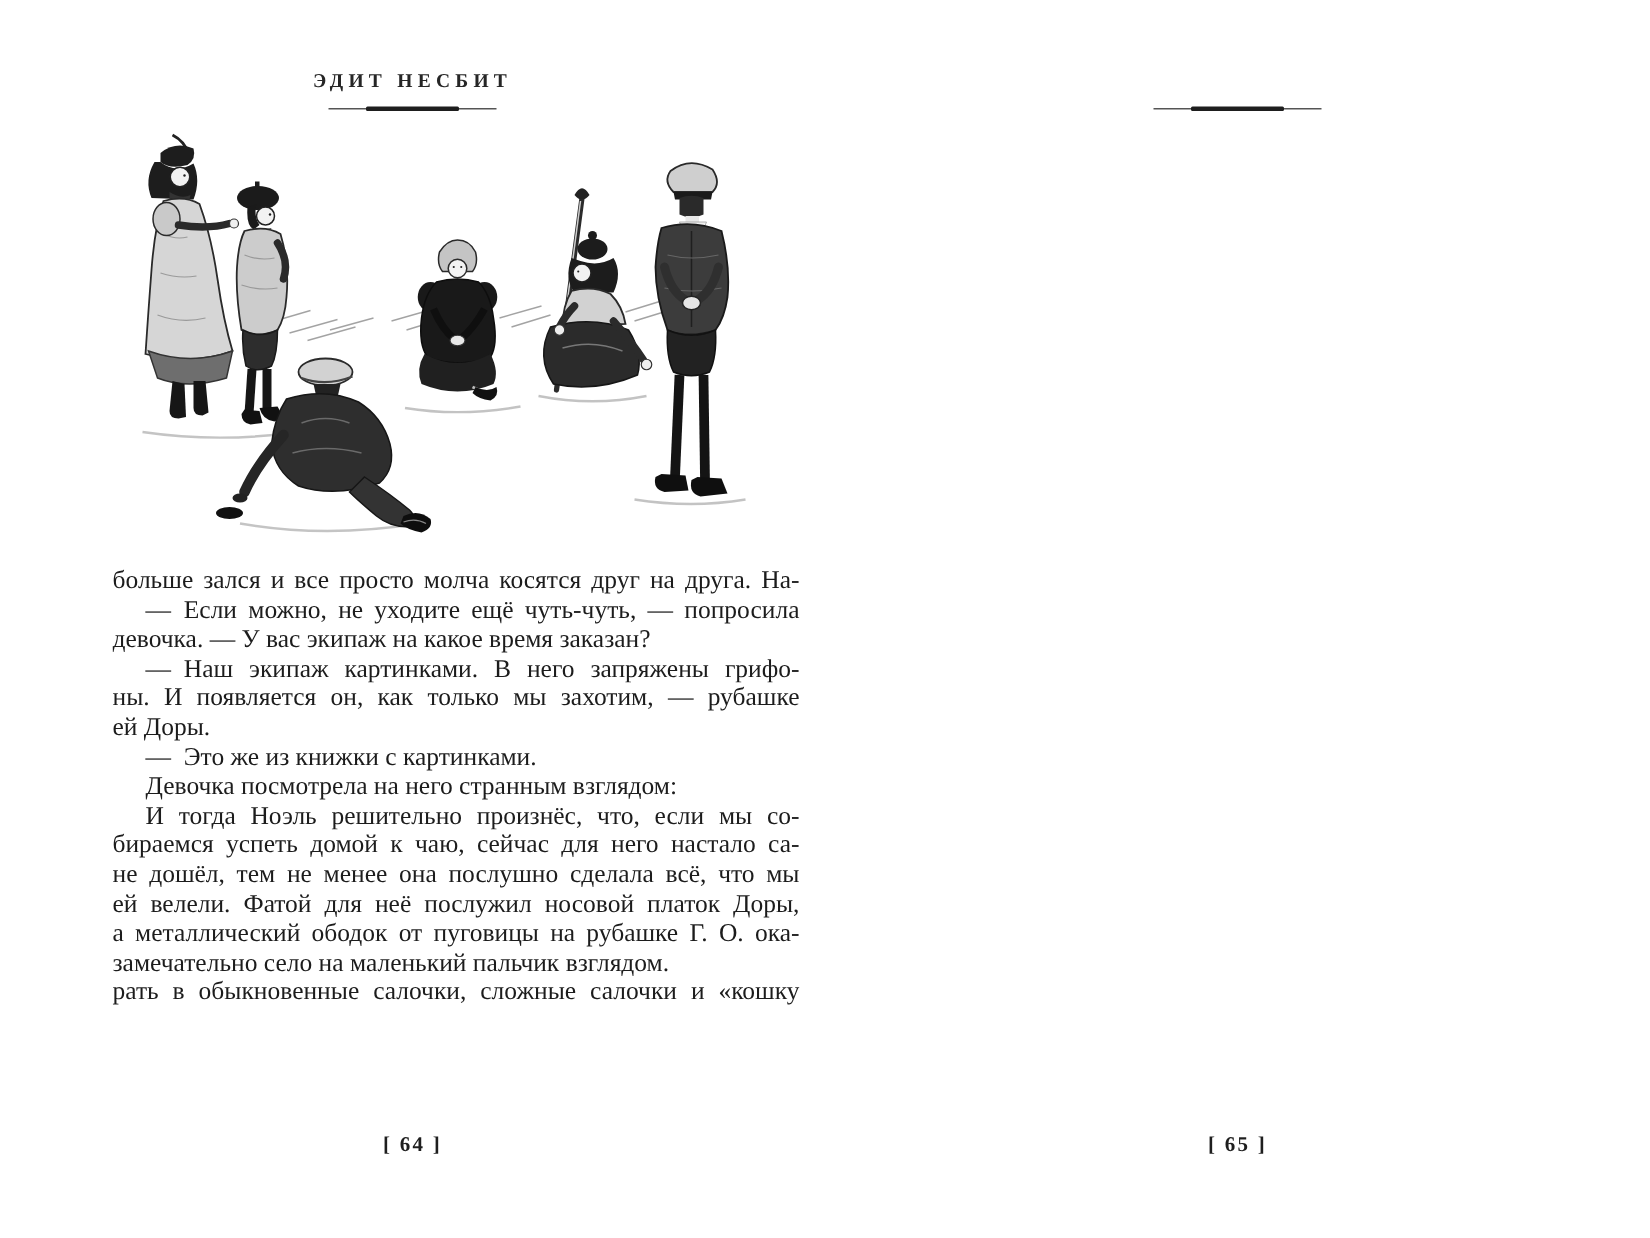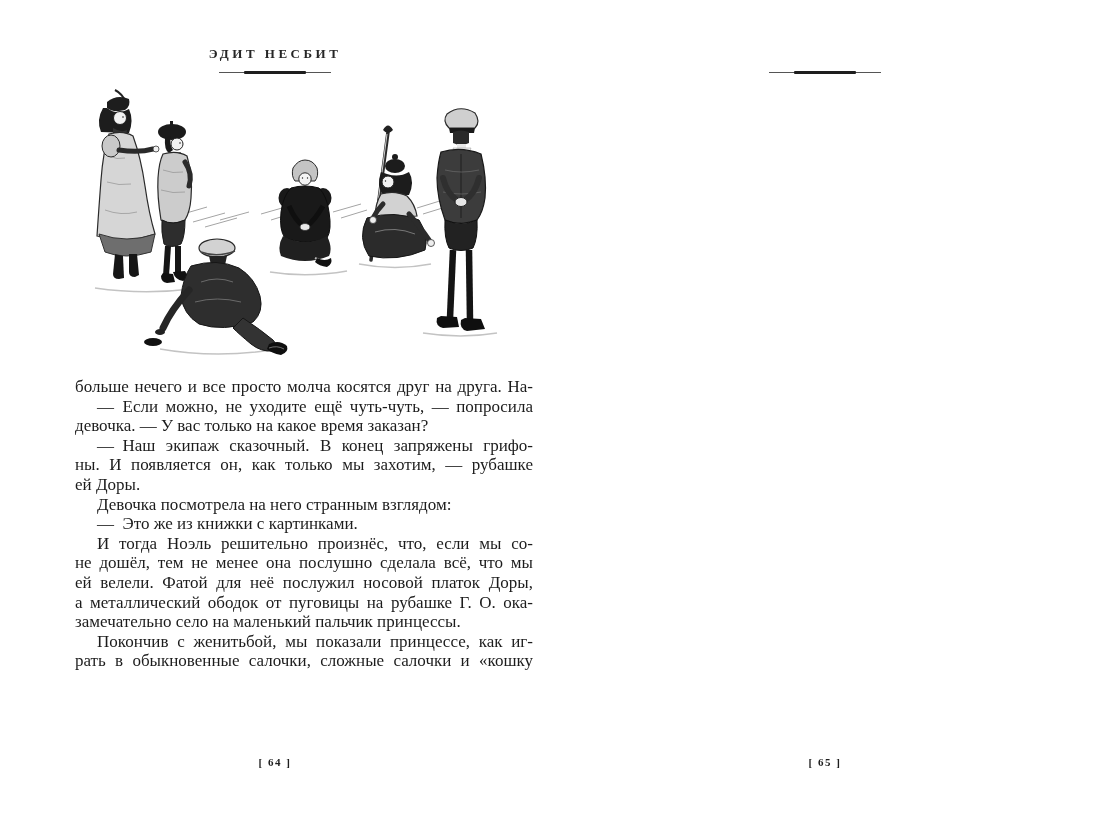--- a/index.html
+++ b/index.html
@@ -31,21 +31,21 @@
     height:19.6px;overflow:hidden;
     text-align:justify;text-align-last:justify;
     -moz-text-align-last:justify;
   }
   .ln.end{text-align-last:left;-moz-text-align-last:left;}
   .ln.ind{text-indent:22px;}
   .ln.ind-end{text-indent:22px;text-align-last:left;-moz-text-align-last:left;}
 
   .page-number{
     position:absolute;top:756px;left:0;width:100%;
-    text-align:center;font-size:11px;font-weight:bold;
+    text-align:center;font-size:14px;font-weight:bold;
     letter-spacing:1.5px;color:#1e1e1e;
   }
 
   #illustration{position:absolute;left:65px;top:86px;}
 </style>
 </head>
 <body>
 
 <div class="page" id="left-page">
   <div class="running-head">ЭДИТ НЕСБИТ</div>
@@ -171,34 +171,34 @@
       <ellipse cx="396" cy="116" rx="6" ry="4.5" fill="#e6e6e6" stroke="#222" stroke-width="1"></ellipse>
       <path d="M380 134 Q396 141 412 134 Q413 152 408 162 Q396 167 384 162 Q379 152 380 134 Z" fill="#222" stroke="#111"></path>
       <path d="M388 164 L385 232" stroke="#141414" stroke-width="6.5"></path>
       <path d="M404 164 L405 234" stroke="#141414" stroke-width="6.5"></path>
       <path d="M372 232 Q370 240 378 242 L394 241 L392 231 L376 230 Z" fill="#0f0f0f"></path>
       <path d="M396 234 Q394 243 402 245 L420 243 L416 233 L400 232 Z" fill="#0f0f0f"></path>
     </g>
   </svg>
 
   <div class="text-col" id="left-text">
-      <div class="ln cont">больше нечего и все просто молча косятся друг на друга. На-</div>
+      <div class="ln cont">больше зался и все просто молча косятся друг на друга. На-</div>
       <div class="ln ind">— Если можно, не уходите ещё чуть-чуть, — попросила</div>
-      <div class="ln end">девочка. — У вас только на какое время заказан?</div>
-      <div class="ln ind">— Наш экипаж сказочный. В конец запряжены грифо-</div>
+      <div class="ln end">девочка. — У вас экипаж на какое время заказан?</div>
+      <div class="ln ind">— Наш экипаж картинками. В него запряжены грифо-</div>
       <div class="ln cont">ны. И появляется он, как только мы захотим, — рубашке</div>
       <div class="ln end">ей Доры.</div>
+      <div class="ln ind-end">— Это же из книжки с картинками.</div>
       <div class="ln ind-end">Девочка посмотрела на него странным взглядом:</div>
-      <div class="ln ind-end">— Это же из книжки с картинками.</div>
       <div class="ln ind">И тогда Ноэль решительно произнёс, что, если мы со-</div>
+      <div class="ln cont">бираемся успеть домой к чаю, сейчас для него настало са-</div>
       <div class="ln cont">не дошёл, тем не менее она послушно сделала всё, что мы</div>
       <div class="ln cont">ей велели. Фатой для неё послужил носовой платок Доры,</div>
       <div class="ln cont">а металлический ободок от пуговицы на рубашке Г. О. ока-</div>
-      <div class="ln end">замечательно село на маленький пальчик принцессы.</div>
-      <div class="ln ind">Покончив с женитьбой, мы показали принцессе, как иг-</div>
+      <div class="ln end">замечательно село на маленький пальчик взглядом.</div>
       <div class="ln cont">рать в обыкновенные салочки, сложные салочки и «кошку</div>
     </div>
   <div class="page-number">[ 64 ]</div>
 </div>
 
 <div class="page" id="right-page">
   <div class="head-rule">
       <div class="thin"></div>
       <div class="thick"></div>
     </div>

